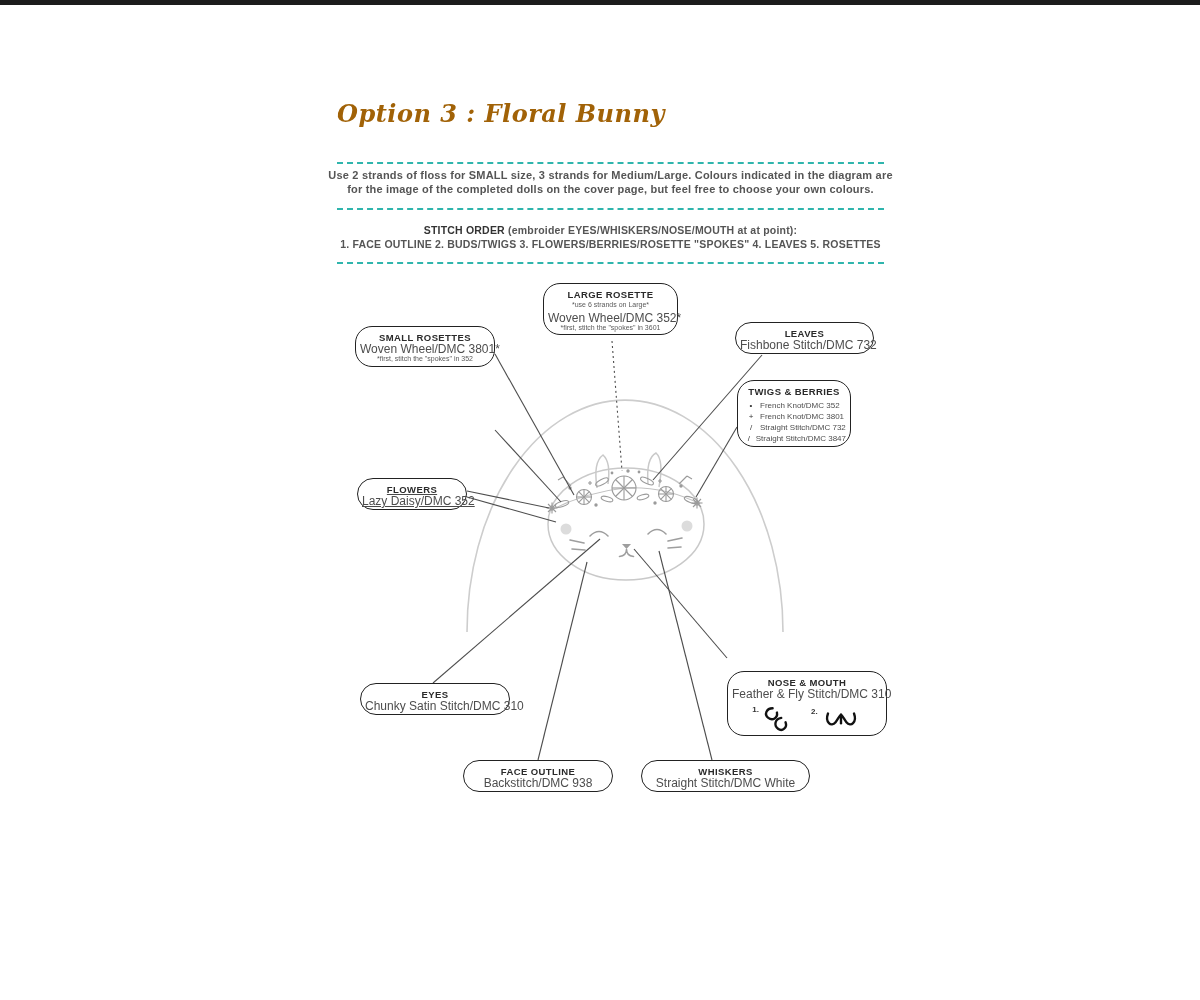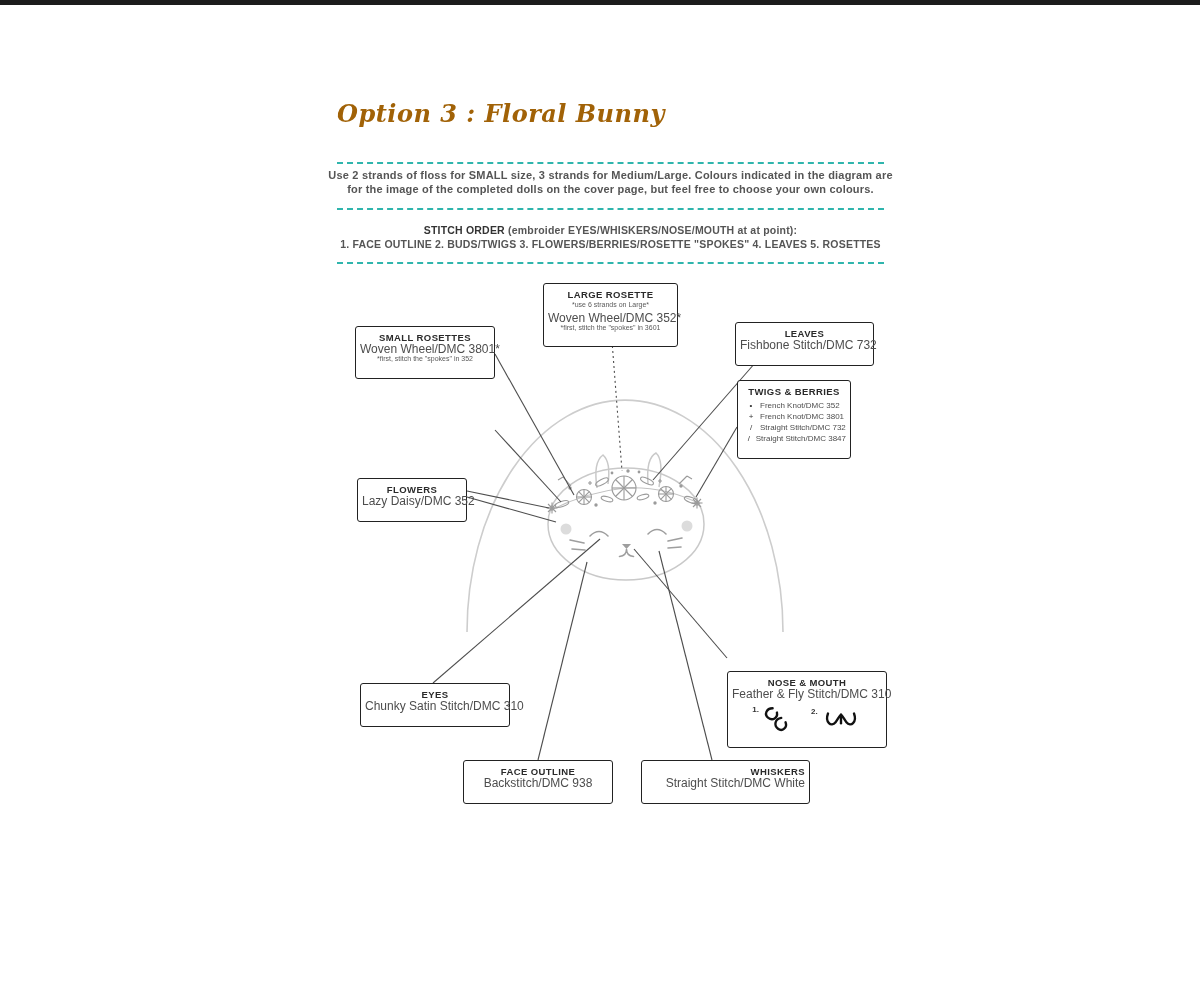--- a/index.html
+++ b/index.html
@@ -12,36 +12,36 @@
   .divider{position:absolute;left:337px;width:547px;height:0;border-top:2px dashed #2fb5ad;}
   .d1{top:162px}.d2{top:208px}.d3{top:262px}
   .intro{position:absolute;left:317px;top:168px;width:587px;margin:0;text-align:center;
          font-size:11px;line-height:14px;font-weight:bold;color:#555;letter-spacing:.2px;}
   .stitch{position:absolute;left:317px;top:223px;width:587px;margin:0;text-align:center;
           font-size:10.5px;line-height:14px;color:#4d4d4d;letter-spacing:.2px;}
   .so-head{font-weight:bold;color:#333;}
   .so-note{font-weight:bold;color:#555;}
   .so-steps{font-weight:bold;color:#555;}
   .diagram{position:absolute;left:0;top:0;width:1200px;height:1000px;}
-  .callout{position:absolute;background:#fff;border:1.5px solid #222;border-radius:3px;
-           padding:5px 4px 14px;text-align:center;box-sizing:border-box;z-index:2;}
+  .callout{position:absolute;background:#fff;border:1.5px solid #222;border-radius:17px;
+           padding:5px 4px 2px;text-align:center;box-sizing:border-box;z-index:2;}
   .co-title{font-size:9.5px;line-height:12px;font-weight:bold;color:#2a2a2a;letter-spacing:.4px;}
   .co-line{font-size:12px;line-height:11px;color:#4d4d4d;white-space:nowrap;}
   .co-note{font-size:7px;line-height:8.5px;color:#5a5a5a;white-space:nowrap;}
   .gap{margin-top:3px;}
   #co-large-rosette{left:543px;top:283px;width:135px;}
   #co-small-rosettes{left:355px;top:326px;width:140px;}
   #co-leaves{left:735px;top:322px;width:139px;}
   #co-twigs{left:737px;top:380px;width:114px;}
   #co-buds{left:355px;top:413px;width:140px;}
-  #co-flowers{left:357px;top:478px;width:110px;}
+  #co-flowers{left:357px;top:478px;width:110px;text-decoration:underline;}
   #co-eyes{left:360px;top:683px;width:150px;}
   #co-nose{left:727px;top:671px;width:160px;}
   #co-face{left:463px;top:760px;width:150px;}
-  #co-whiskers{left:641px;top:760px;width:169px;text-align:right;}
+  #co-whiskers{left:641px;top:760px;width:169px;}
   .tb-list{margin-top:2px;}
   .tb-row{display:flex;justify-content:flex-start;gap:5px;padding-left:5px;
           font-size:8px;line-height:11px;color:#4d4d4d;white-space:nowrap;}
   .tb-bullet{width:8px;text-align:center;color:#333;}
   .nm-figs{display:flex;justify-content:center;align-items:flex-end;gap:16px;margin-top:5px;}
   .nm-fig{display:flex;align-items:flex-start;gap:2px;}
   .nm-num{font-size:8px;font-weight:bold;color:#333;}
   .nm-fig svg{stroke:#111;stroke-width:2.2;fill:none;stroke-linecap:round;}
 </style>
 </head>

